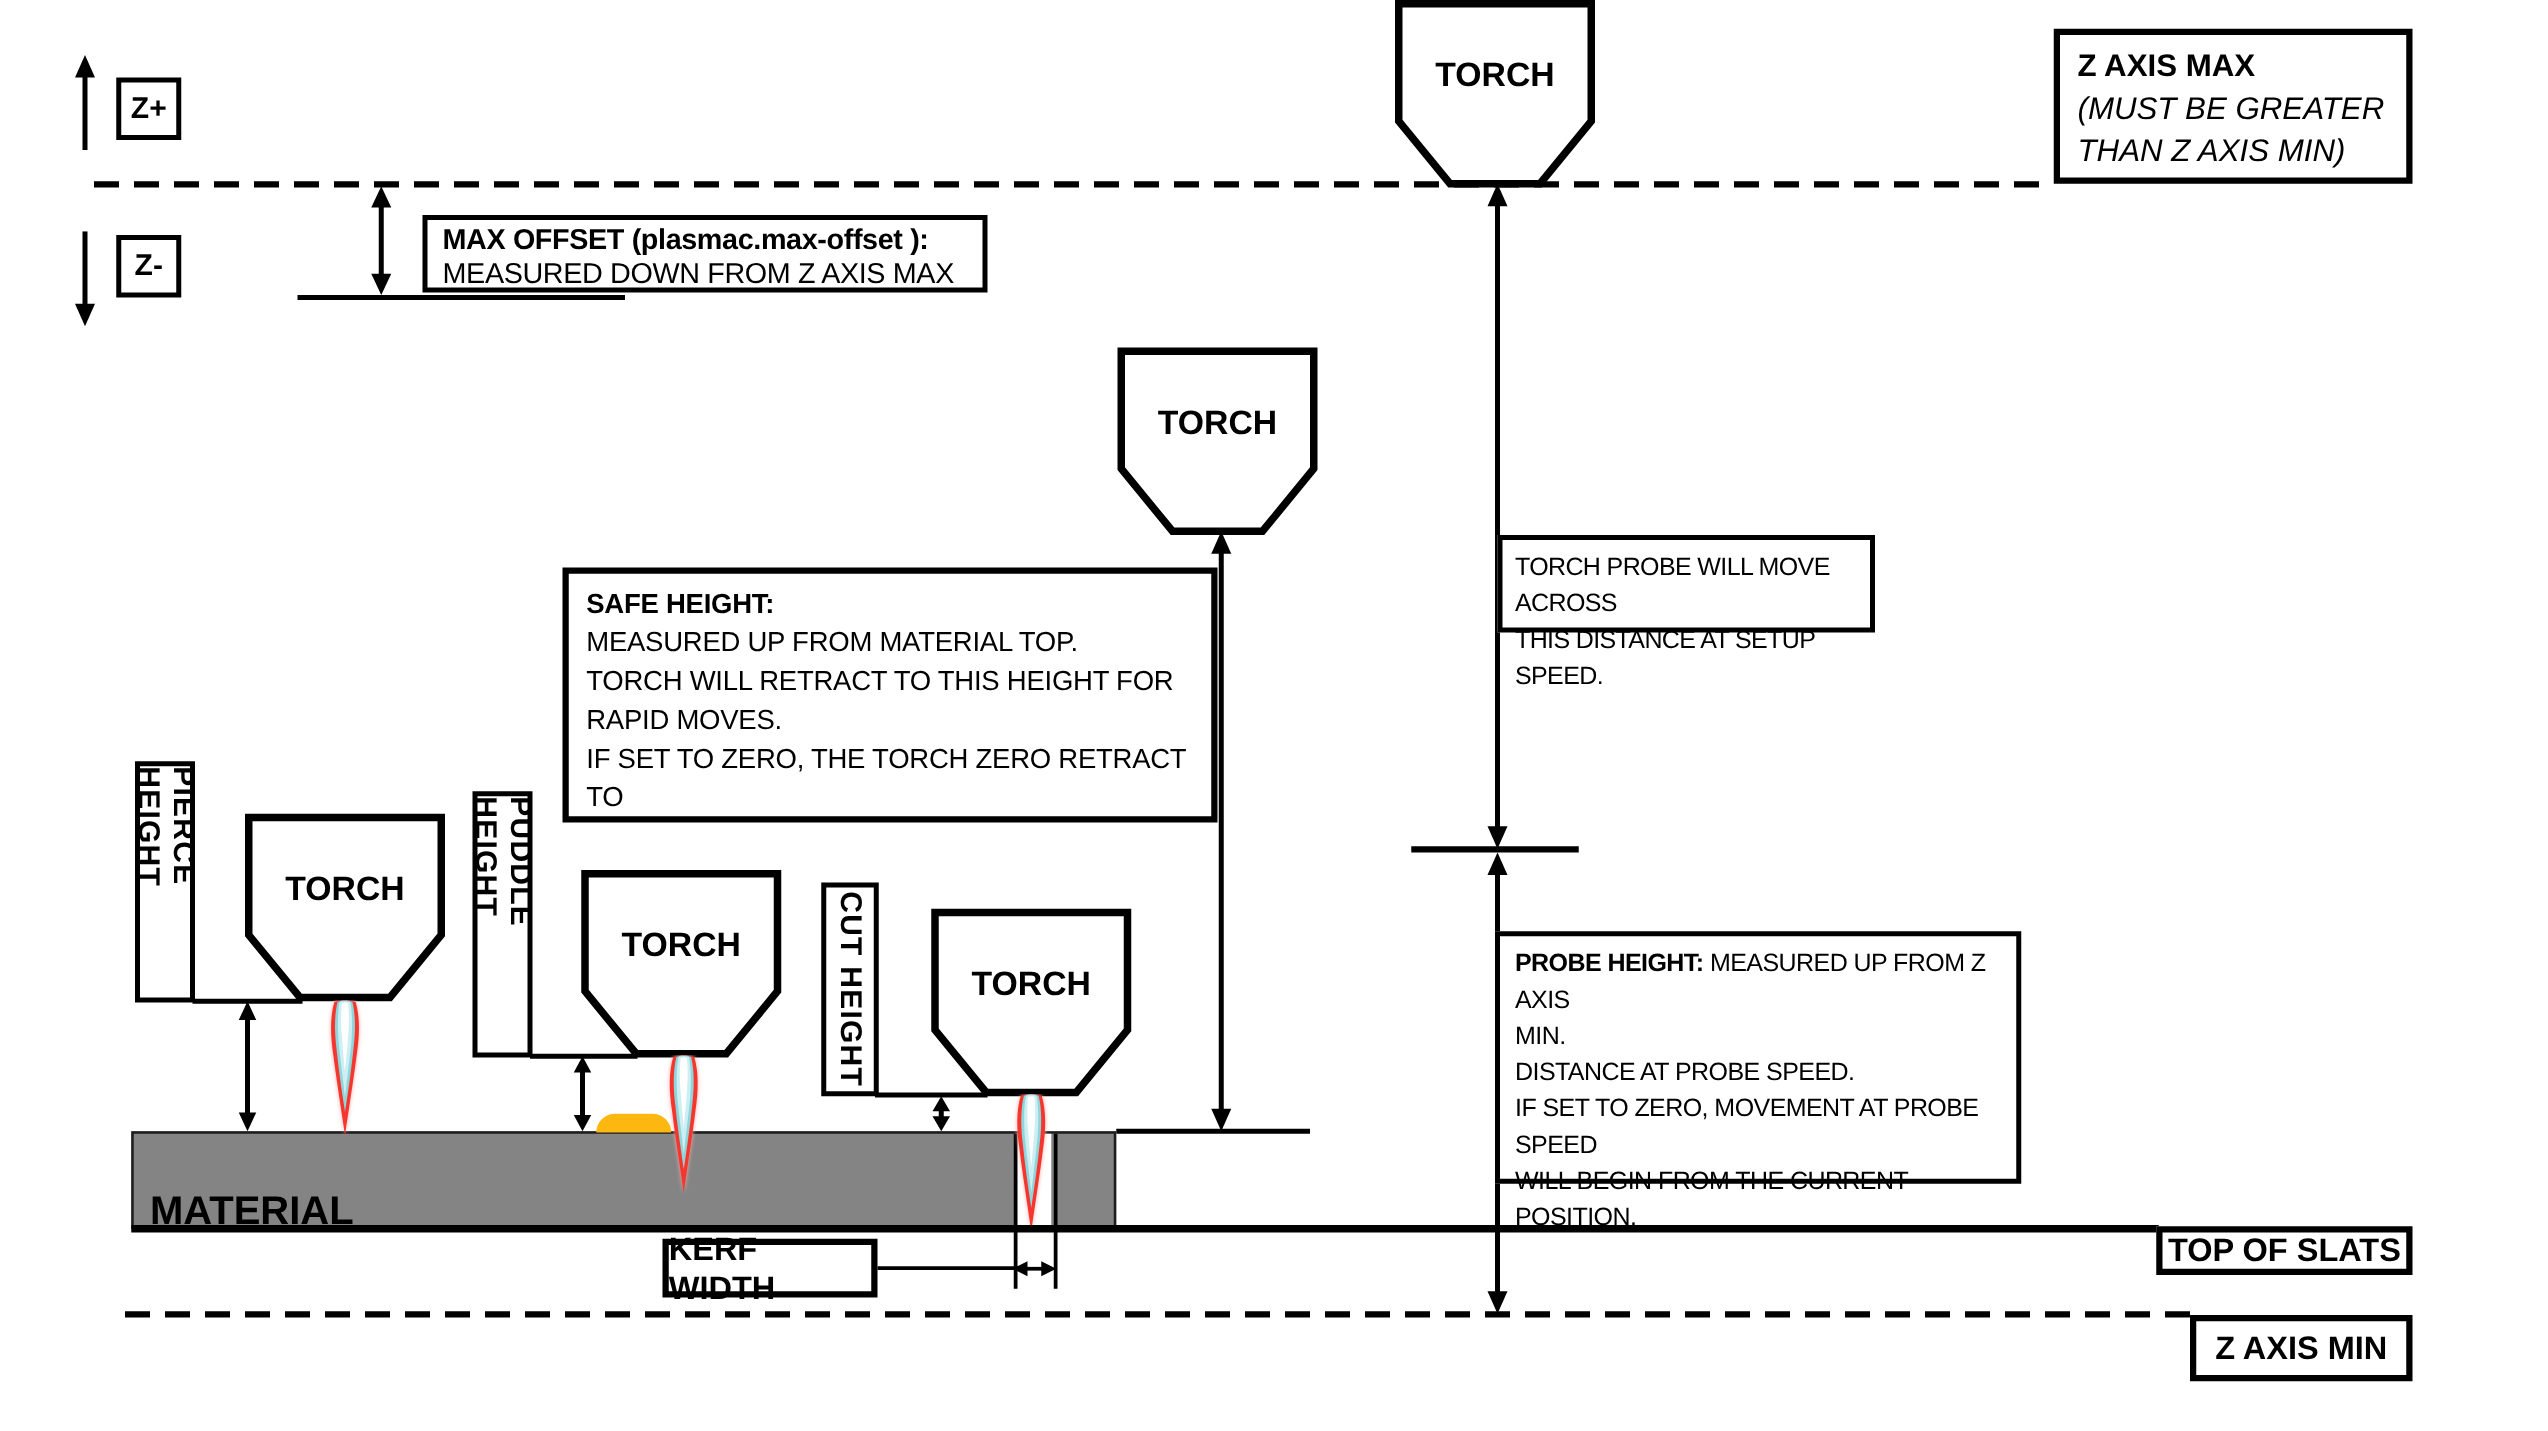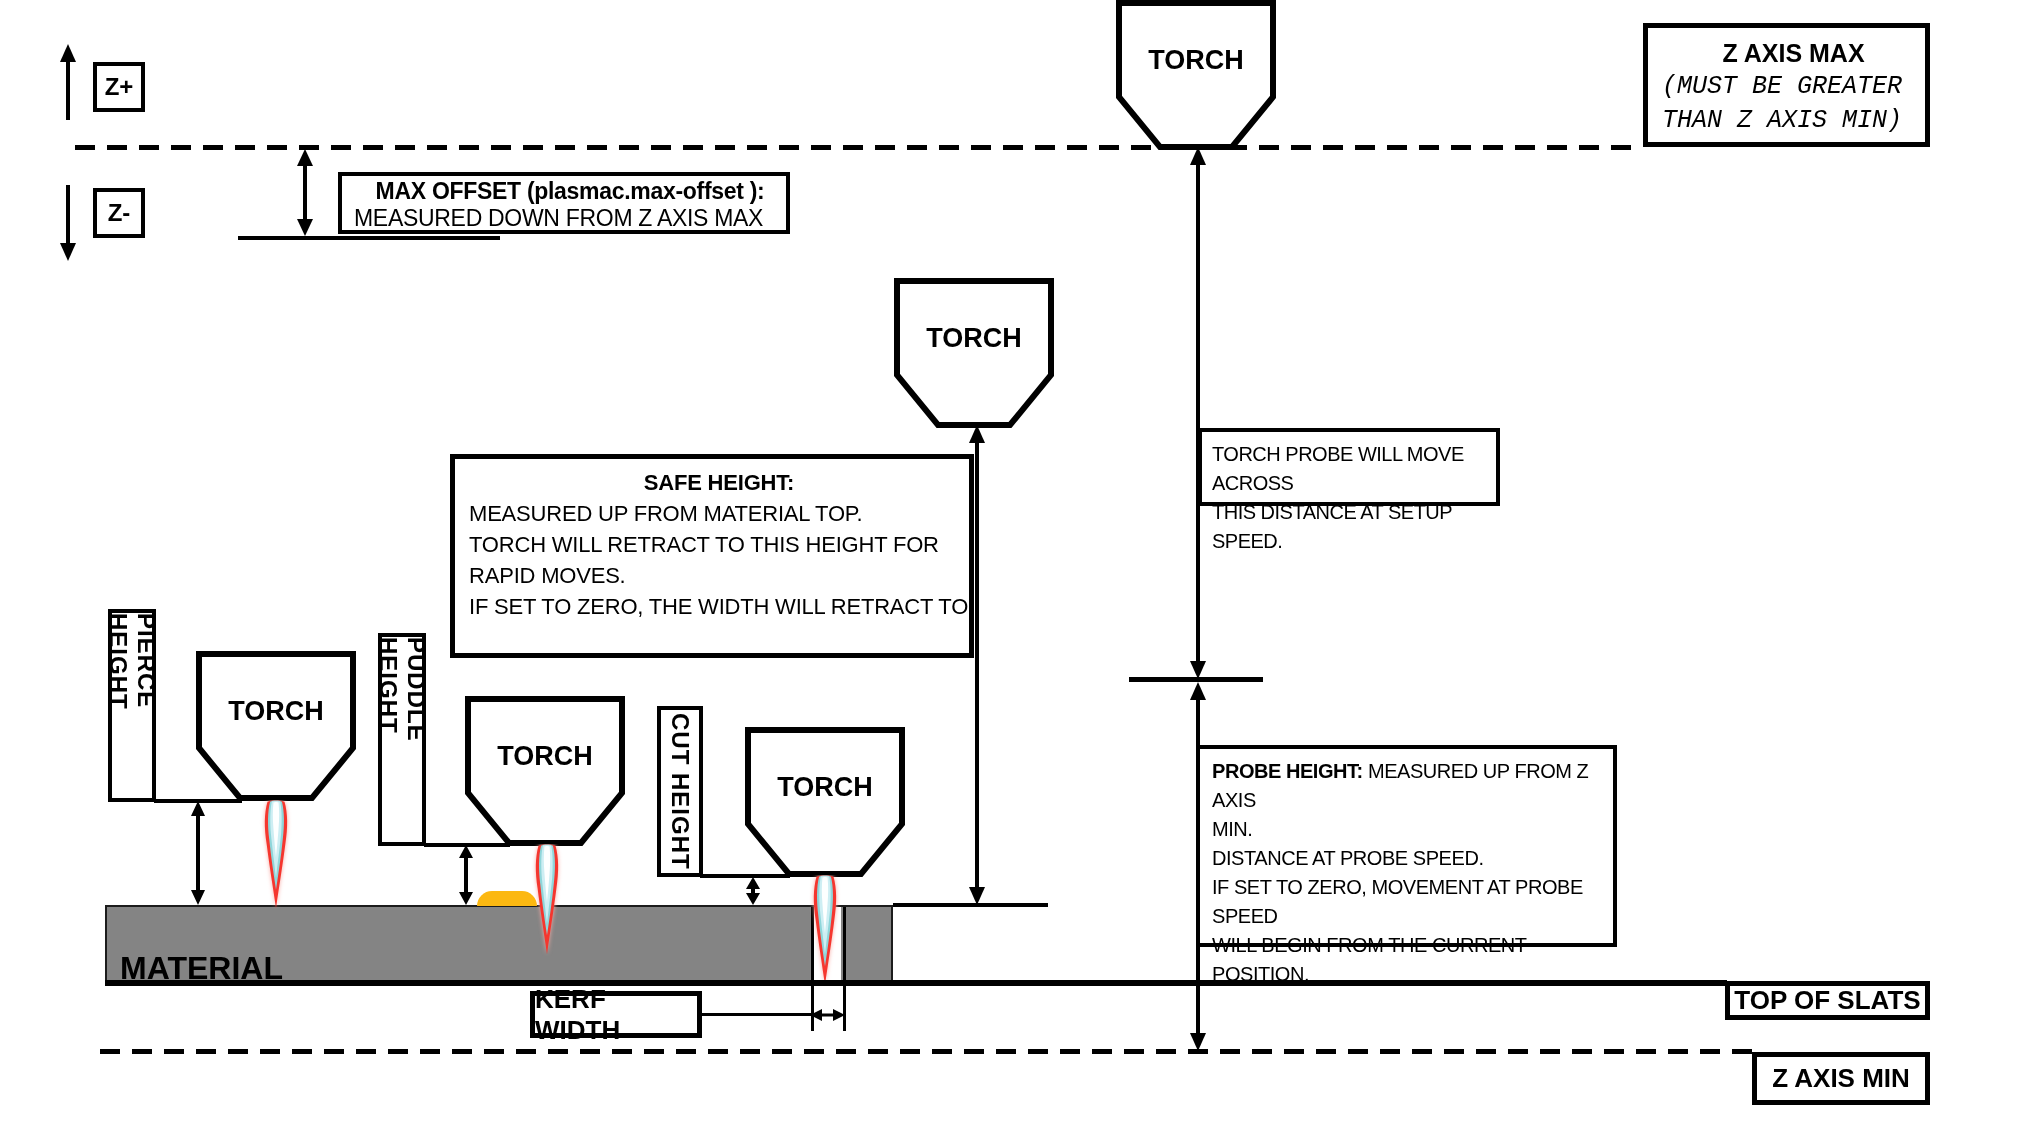--- a/index.html
+++ b/index.html
@@ -11,22 +11,22 @@
   html,body{margin:0;padding:0;background:var(--paper);}
   #diagram{position:relative;width:2038px;height:1145px;background:var(--paper);overflow:hidden;
            font-family:"Liberation Sans", sans-serif;color:var(--ink);}
   .abs{position:absolute;}
   .box{position:absolute;background:var(--paper);border:4px solid var(--ink);box-sizing:border-box;}
   .box.thick{border-width:5px;}
   .box.center{display:flex;align-items:center;justify-content:center;}
   .hline{position:absolute;background:var(--ink);height:4px;}
   .dash-line{position:absolute;height:5px;
     background:repeating-linear-gradient(90deg,var(--ink) 0 20px,transparent 20px 32px);}
-  .b{font-weight:bold;text-align:center;}
-  .i{font-style:italic;font-family:Liberation Mono, monospace;}
+  .b{font-weight:bold;}
+  .i{font-style:italic;}
   .tag{font-weight:bold;font-size:26px;display:flex;align-items:center;justify-content:center;}
   .torch-label{position:absolute;width:154px;text-align:center;font-weight:bold;font-size:27px;}
   .vtext{writing-mode:vertical-rl;text-orientation:mixed;font-weight:bold;font-size:24px;letter-spacing:1px;}
   .vbox{position:absolute;background:var(--paper);border:4px solid var(--ink);box-sizing:border-box;
         display:flex;align-items:center;justify-content:center;}
   .txt20{font-size:20px;line-height:29px;letter-spacing:-0.5px;margin-top:19px;}
   .txt22{font-size:22px;line-height:31px;letter-spacing:-0.2px;}
   .txt23{font-size:23px;line-height:27px;letter-spacing:-0.3px;}
   .txt25{font-size:25px;line-height:34px;}
   svg{display:block;}
@@ -118,21 +118,21 @@
     <div>DISTANCE AT PROBE SPEED.</div>
     <div>IF SET TO ZERO,  MOVEMENT AT PROBE SPEED</div>
     <div>WILL BEGIN FROM THE CURRENT POSITION.</div>
   </div>
 
   <div class="box thick txt22" style="left:450px;top:454px;width:524px;height:204px;padding:8px 0 0 14px">
     <div class="b">SAFE HEIGHT:</div>
     <div>MEASURED UP FROM MATERIAL TOP.</div>
     <div>TORCH WILL RETRACT TO THIS HEIGHT FOR</div>
     <div>RAPID MOVES.</div>
-    <div>IF SET TO ZERO, THE WIDTH WILL RETRACT TO</div>
+    <div>IF SET TO ZERO, THE TORCH ZERO RETRACT TO</div>
   </div>
 
   <svg class="abs" style="left:893px;top:277px" width="162" height="152">
     <use href="#torch-shape"></use>
   </svg>
   <div class="torch-label" style="left:897px;top:323px">TORCH</div>
   <div class="hline" style="left:893px;top:903px;width:155px"></div>
   <svg class="abs" style="left:968px;top:425px" width="18" height="480">
     <polygon class="arrow" points="9,0 17,18 1,18"></polygon>
     <rect class="arrow" x="7" y="12" width="4" height="456"></rect>

